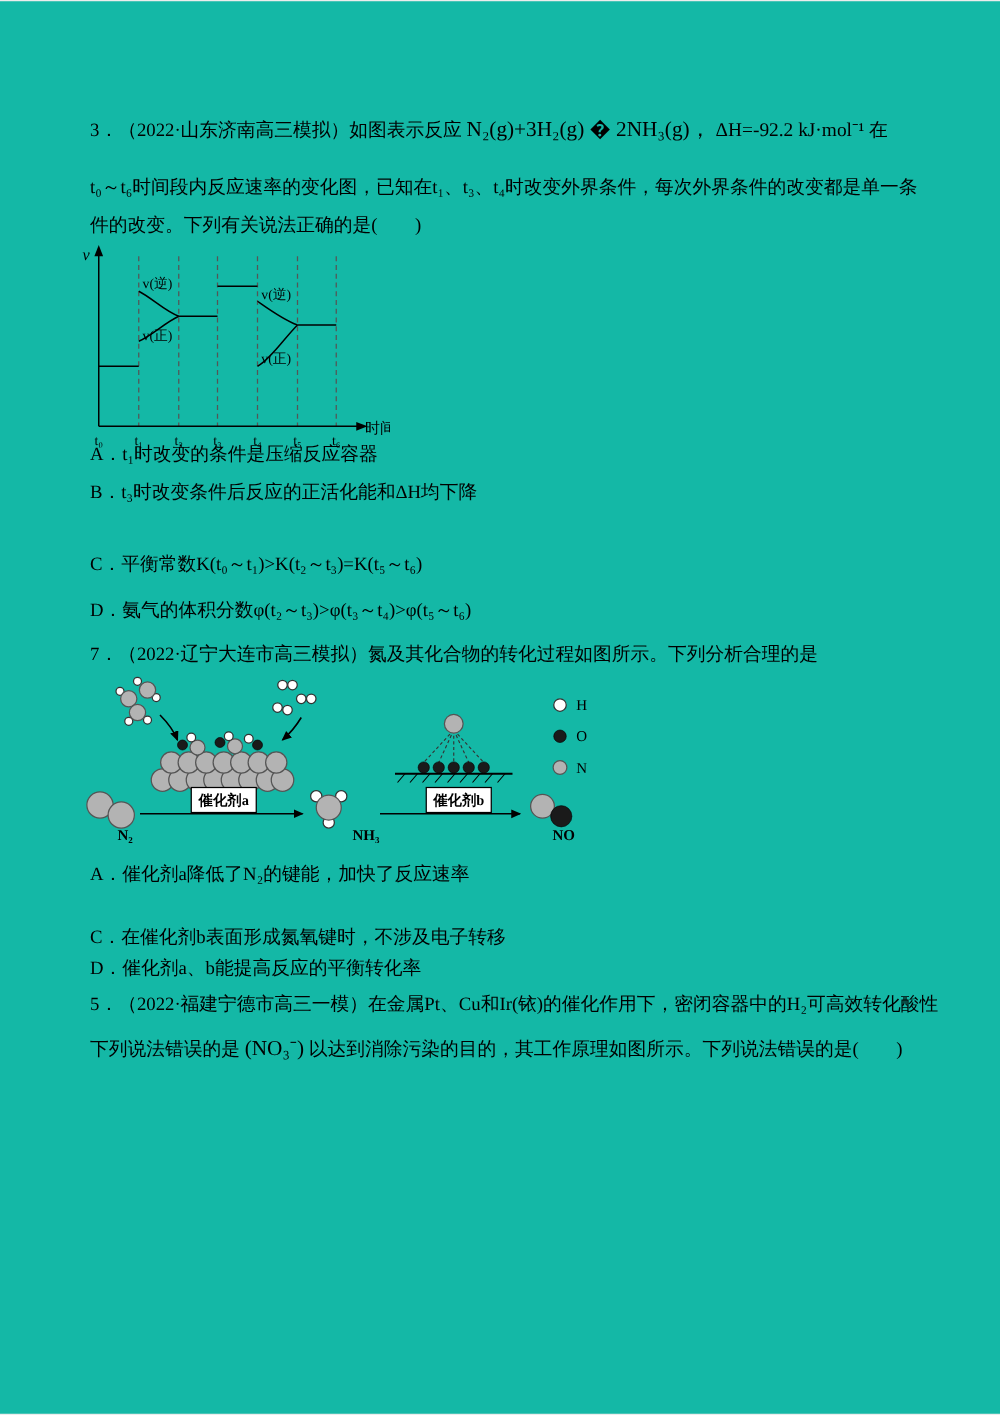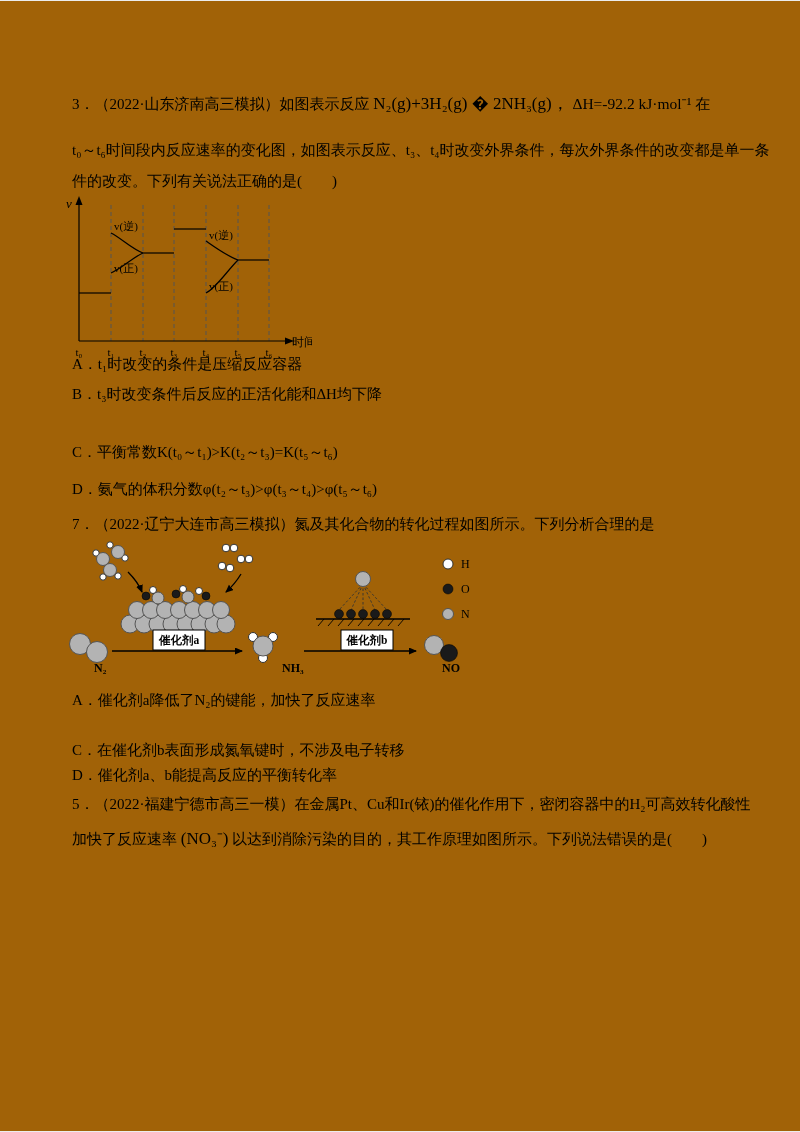--- a/index.html
+++ b/index.html
@@ -4,21 +4,21 @@
 <style>
   * { margin:0; padding:0; box-sizing:border-box; }
   html,body { background:#ffffff; }
   body {
     width:800px; height:1132px;
     font-family:"Liberation Serif","DejaVu Serif",serif;
     color:#000;
   }
   .page {
     position:relative; width:800px; height:1132px;
-    background:#a16207; overflow:hidden;
+    background:#14b8a6; overflow:hidden;
     border-top:1px solid #ececec; border-bottom:1px solid #ececec;
   }
   .line {
     position:absolute; left:72px;
     font-size:15px; line-height:22px; white-space:nowrap; color:#000;
   }
   .fm  { font-size:17px; font-family:"Liberation Serif",serif; }
   .fm2 { font-size:15.5px; font-family:"Liberation Serif",serif; }
   .chart-svg, .diagram-svg { position:absolute; }
   svg text { font-family:"Liberation Serif","DejaVu Serif",serif; fill:#000; }
@@ -35,21 +35,21 @@
 <body>
 
 <div class="page">
 
   <div class="line" style="top:92px">
     <span>3．（2022·山东济南高三模拟）如图表示反应</span>
     <span class="fm">N₂(g)+3H₂(g) � 2NH₃(g)，</span>
     <span class="fm2">ΔH=-92.2 kJ·mol⁻¹</span>
     <span>在</span>
   </div>
-  <div class="line" style="top:138px">t₀～t₆时间段内反应速率的变化图，如图表示反应、t₃、t₄时改变外界条件，每次外界条件的改变都是单一条</div>
+  <div class="line" style="top:138px">t₀～t₆时间段内反应速率的变化图，已知在t₁、t₃、t₄时改变外界条件，每次外界条件的改变都是单一条</div>
   <div class="line" style="top:169px">件的改变。下列有关说法正确的是(　　)</div>
 
   <svg class="chart-svg" style="left:62px; top:192px" width="250" height="172" viewBox="0 0 250 172">
 
     <g>
       <line class="dash" x1="49" y1="12" x2="49" y2="148"></line>
       <line class="dash" x1="81" y1="12" x2="81" y2="148"></line>
       <line class="dash" x1="112" y1="12" x2="112" y2="148"></line>
       <line class="dash" x1="144" y1="12" x2="144" y2="148"></line>
       <line class="dash" x1="176" y1="12" x2="176" y2="148"></line>
@@ -207,18 +207,18 @@
       <text x="403" y="84" font-size="12">N</text>
     </g>
   </svg>
 
   <div class="line" style="top:688px">A．催化剂a降低了N₂的键能，加快了反应速率</div>
   <div class="line" style="top:763px">D．催化剂a、b能提高反应的平衡转化率</div>
   <div class="line" style="top:738px">C．在催化剂b表面形成氮氧键时，不涉及电子转移</div>
 
   <div class="line" style="top:792px">5．（2022·福建宁德市高三一模）在金属Pt、Cu和Ir(铱)的催化作用下，密闭容器中的H₂可高效转化酸性</div>
   <div class="line" style="top:827px">
-    <span>加快了反应速率</span>
+    <span>下列说法错误的是</span>
     <span class="fm">(NO₃⁻)</span>
     <span>以达到消除污染的目的，其工作原理如图所示。下列说法错误的是(　　)</span>
   </div>
 
 </div>
 
 </body></html>

